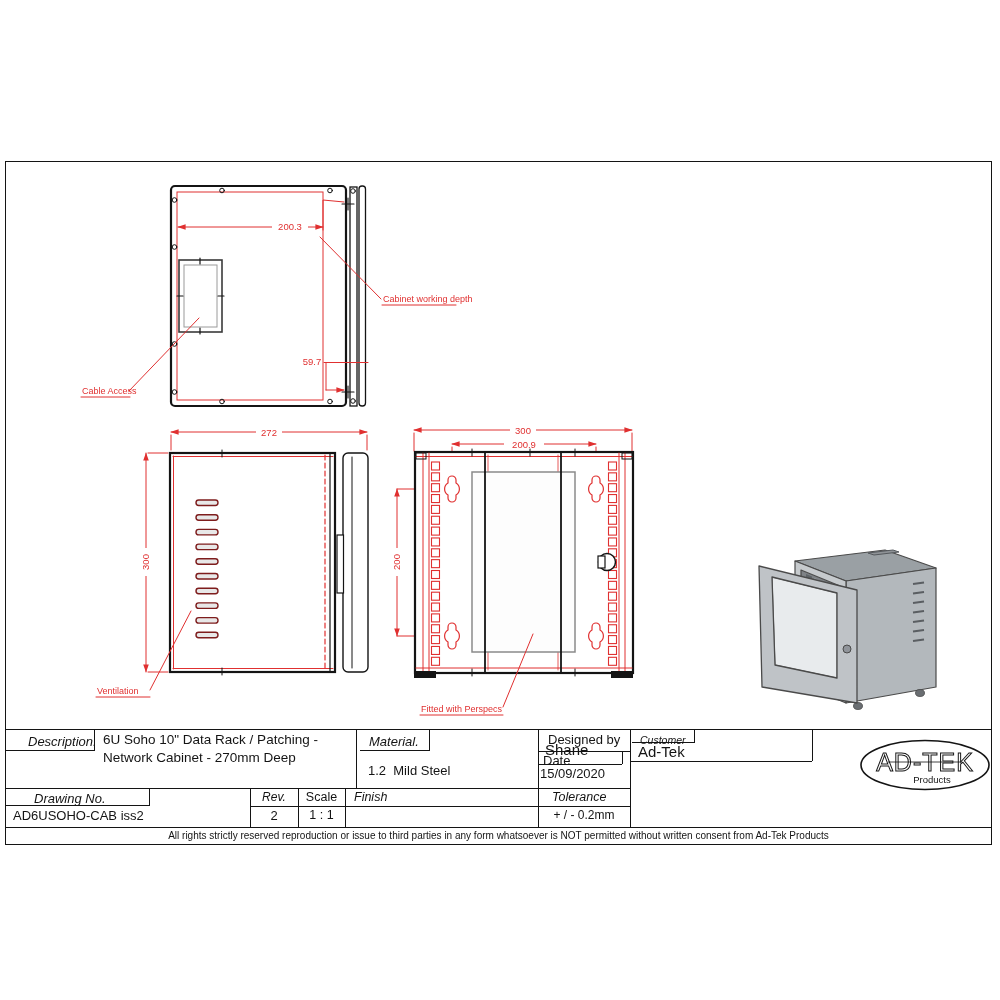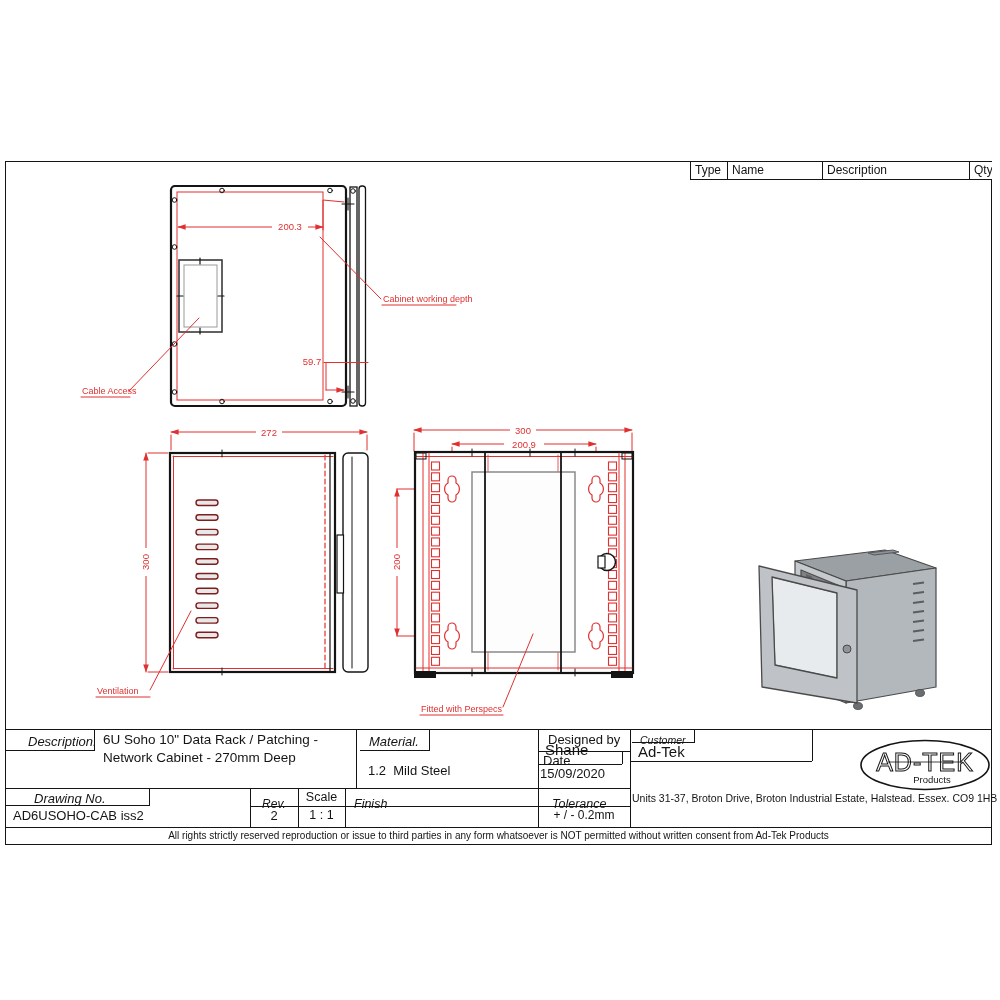--- a/index.html
+++ b/index.html
@@ -17,42 +17,36 @@
                  border-top:1.6px solid #141414; background:#fff; }
   #parts-table .cell { font-size:12px; color:#141414; padding:1px 0 0 4px;
                        border-right:1.3px solid #141414; overflow:hidden; white-space:nowrap; }
   #parts-table .cell:last-child { border-right:none; }
 
   
   .tb-h { position:absolute; height:0; border-top:1.4px solid #141414; }
   .tb-v { position:absolute; width:0; border-left:1.4px solid #141414; }
   .tb-box { position:absolute; border-right:1.4px solid #141414; border-bottom:1.4px solid #141414;
             background:#fff; }
-  .tb-label { font-style:italic; font-size:13px; color:#141414; white-space:nowrap;margin-top:7px; }
+  .tb-label { font-style:italic; font-size:13px; color:#141414; white-space:nowrap; }
   .tb-small { font-size:10px; color:#141414; white-space:nowrap; }
   .tb-text { position:absolute; font-size:13px; color:#141414; white-space:pre; }
   .center { text-align:center; }
 
   svg text { font-family:"Liberation Sans", sans-serif; }
   .dimtxt { fill:#e03030; font-size:9.5px; }
   .lbltxt { fill:#e03030; font-size:9px; }
 </style>
 </head>
 <body>
 
 <div id="page">
 
   <div id="frame"></div>
 
-  <div id="parts-table">
-    <div class="cell" style="width:37px">Type</div>
-    <div class="cell" style="width:95px">Name</div>
-    <div class="cell" style="width:147px">Description</div>
-    <div class="cell" style="flex:1">Qty</div>
-  </div>
 
   <svg id="dwg" width="1000" height="860" viewBox="0 0 1000 860" style="position:absolute;left:0;top:0">
     <defs>
       <marker id="arr" viewBox="0 0 10 10" refX="9.5" refY="5" markerWidth="8" markerHeight="8" orient="auto-start-reverse">
         <path d="M0,1.5 L10,5 L0,8.5 Z" fill="#e03030"></path>
       </marker>
     </defs>
 
     <g fill="none" stroke-linecap="round">
       <rect x="171" y="186" width="175" height="220" rx="4" fill="#fff" stroke="#141414" stroke-width="2.2"></rect>
@@ -370,21 +364,20 @@
   <div class="tb-text" style="left:638px;top:743px;font-size:15px">Ad-Tek</div>
   <div class="tb-text" style="left:13px;top:808px">AD6USOHO-CAB iss2</div>
   <div class="tb-text tb-label center" style="left:250px;top:790px;width:48px;font-size:12px">Rev.</div>
   <div class="tb-text center" style="left:250px;top:808px;width:48px">2</div>
   <div class="tb-text center" style="left:298px;top:790px;width:47px;font-size:12.5px">Scale</div>
   <div class="tb-text center" style="left:298px;top:808px;width:47px;font-size:12.5px">1 : 1</div>
   <div class="tb-text tb-label" style="left:354px;top:790px;font-size:12.5px">Finish</div>
   <div class="tb-text" style="left:354px;top:808px"></div>
   <div class="tb-text tb-label" style="left:552px;top:790px;font-size:12.5px">Tolerance</div>
   <div class="tb-text center" style="left:538px;top:808px;width:92px;font-size:12px">+ / - 0.2mm</div>
-  <div class="tb-text center" style="left:632px;top:792px;width:360px;font-size:10.5px">Units 31-37, Broton Drive, Broton Industrial Estate, Halstead. Essex. CO9 1HB</div>
   <div class="tb-text center" style="left:5px;top:830px;width:987px;font-size:10px">All rights strictly reserved reproduction or issue to third parties in any form whatsoever is NOT permitted without written consent from Ad-Tek Products</div>
 
   <svg width="134" height="56" viewBox="0 0 134 56" style="position:absolute;left:858px;top:738px">
     <ellipse cx="67" cy="27" rx="64" ry="24.5" fill="#fff" stroke="#141414" stroke-width="1.6"></ellipse>
     <text x="67" y="33" text-anchor="middle" font-size="25" letter-spacing="1" fill="none" stroke="#141414" stroke-width="1">AD-TEK</text>
     <line x1="30" y1="24" x2="104" y2="24" stroke="#141414" stroke-width="0.8"></line>
     <text x="74" y="45" text-anchor="middle" font-size="9.5" fill="#141414">Products</text>
   </svg>
 
 </div>

